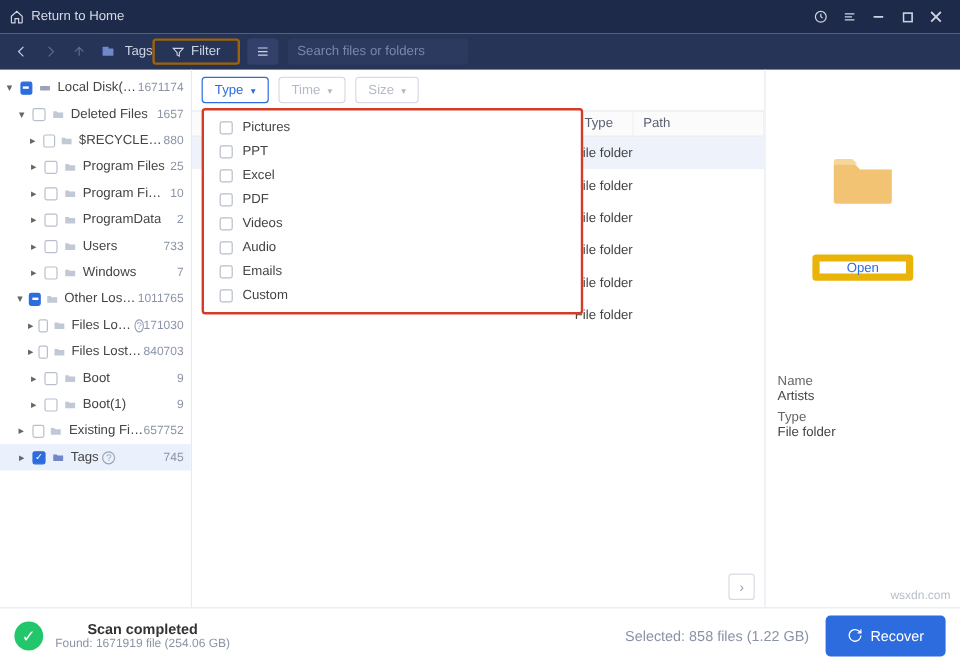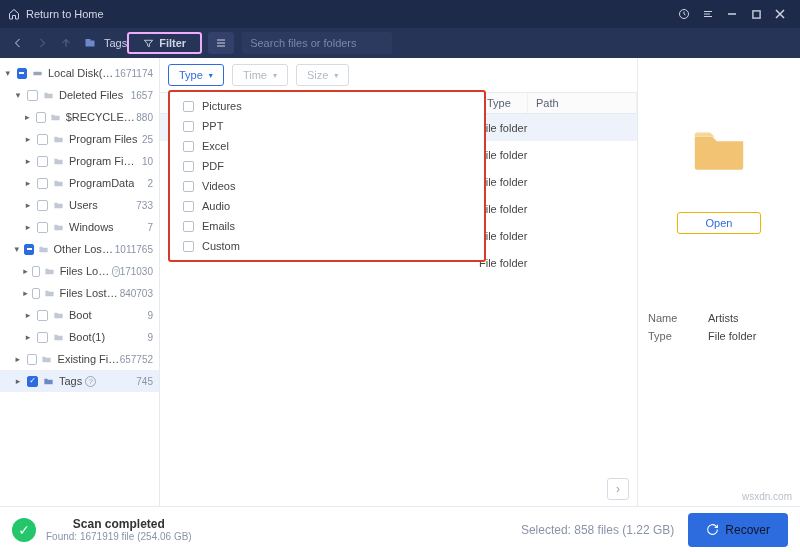--- a/index.html
+++ b/index.html
@@ -6,21 +6,21 @@
 html, body { width: 800px; height: 552px; overflow: hidden; background: #fff; }
 .titlebar { height: 28px; background: #1e2a4a; color: #d5d9e6; display: flex; align-items: center; padding: 0 8px; font-size: 11px; }
 .titlebar .home { display: flex; align-items: center; gap: 6px; cursor: pointer; }
 .titlebar .spacer { flex: 1; }
 .titlebar .winbtn { width: 24px; height: 20px; display: flex; align-items: center; justify-content: center; cursor: pointer; color: #cfd4e4; }
 .navbar { height: 30px; background: #263458; display: flex; align-items: center; padding: 0 6px; color: #cfd4e4; font-size: 11px; }
 .navbtn { width: 24px; height: 24px; display:flex; align-items:center; justify-content:center; cursor:pointer; border-radius:3px; }
 .navbtn.dis { opacity:.35; }
 .bcicon { width: 16px; height: 16px; display:inline-flex; align-items:center; justify-content:center; margin: 0 6px 0 4px; }
 .filterbtn { display:flex; align-items:center; gap:5px; padding:3px 12px; color:#cfd4e4; cursor:pointer; position:relative; }
-.filter-box { border: 2px solid #f0abfc; border-radius:3px; padding:0 2px;font-weight:bold; }
+.filter-box { border: 2px solid #a16207; border-radius:3px; padding:0 2px; }
 .viewbtn { width:26px; height:22px; display:flex; align-items:center; justify-content:center; background:#32406a; border-radius:3px; margin-left:6px; cursor:pointer; }
 .searchwrap { width:150px; margin-left:8px; display:flex; align-items:center; background:#2c3a60; border-radius:3px; height:22px; padding:0 8px; }
 .searchwrap input { flex:1; background:transparent; border:none; outline:none; color:#cfd4e4; font-size:11px; }
 .searchwrap input::placeholder { color:#7b87a9; }
 .body { display:flex; height: calc(552px - 28px - 30px - 46px); }
 .sidebar { width:160px; border-right:1px solid #e7eaef; overflow:hidden; padding-top:4px; font-size:11px; color:#444; position:relative; }
 .tree-row { display:flex; align-items:center; height:22px; padding-right:6px; cursor:pointer; }
 .tree-row .count { margin-left:auto; color:#8a93a7; font-size:10px; }
 .tree-row.sel { background:#eaf1fc; }
 .tw { width:12px; height:12px; display:inline-flex; align-items:center; justify-content:center; color:#666; font-size:9px;}
@@ -45,32 +45,32 @@
 .cols { display:flex; border-top:1px solid #e7eaef; border-bottom:1px solid #e7eaef; height:22px; font-size:11px; color:#5a6171; background:#fbfbfc;}
 .cols > div { display:flex; align-items:center; padding-left:8px; border-right:1px solid #edf0f4;}
 .c-name{width:165px} .c-size{width:54px} .c-date{width:100px} .c-type{width:49px} .c-path{flex:1; border-right:none;}
 .rows { flex:1; overflow:hidden; position:relative;}
 .row { display:flex; height:27px; align-items:center; font-size:11px; color:#444;}
 .row.hl { background:#eef3fb;}
 .row .c-type{ color:#444;}
 .pager { position:absolute; bottom:6px; right:8px; width:22px; height:22px; border:1px solid #d7dbe4; border-radius:3px; display:flex; align-items:center; justify-content:center; color:#9aa4b8; font-size:12px; cursor:pointer;}
 .details { width:162px; padding:10px; font-size:11px; color:#444; display:flex; flex-direction:column; align-items:center;}
 .bigfolder { margin-top:60px; width:56px; height:44px;}
-.openbtn { margin-top:40px; width:84px; height:22px; border:1px solid #eab308; color:#2d6cdf; border-radius:3px; background:#fff; font-size:11px; cursor:pointer;}
+.openbtn { margin-top:40px; width:84px; height:22px; border:6px solid #eab308; color:#2d6cdf; border-radius:3px; background:#fff; font-size:11px; cursor:pointer;}
 .kv { margin-top:78px; width:100%; font-size:11px;}
-.kv div { display:flex; margin-bottom:6px;}
+.kv div { display:flex; margin-bottom:6px;flex-direction:column;}
 .kv .k { width:60px; color:#666;}
 .footer { height:46px; border-top:1px solid #e7eaef; display:flex; align-items:center; padding:0 12px; font-size:11px;}
 .okicon { width:24px; height:24px; border-radius:50%; background:#23c66b; display:flex; align-items:center; justify-content:center; color:#fff; font-size:14px; margin-right:10px;}
 .footer .txts { display:flex; flex-direction:column;}
 .footer .t1 { font-weight:600; color:#333; font-size:12px;text-align:center;}
 .footer .t2 { color:#8a93a7; font-size:10px;}
 .footer .spacer { flex:1;}
 .selinfo { color:#8a93a7; margin-right:14px; font-size:12px;}
-.recover { background:#2d6cdf; color:#0f172a; border:none; border-radius:4px; height:34px; padding:0 18px; font-size:12px; display:flex; align-items:center; gap:6px; cursor:pointer;}
+.recover { background:#2d6cdf; color:#ffffff; border:none; border-radius:4px; height:34px; padding:0 18px; font-size:12px; display:flex; align-items:center; gap:6px; cursor:pointer;}
 .watermark { position:absolute; bottom:50px; right:8px; font-size:10px; color:#b8bec9;}
 </style>
 </head>
 <body>
 
 <div class="titlebar">
   <div class="home">
     <svg width="12" height="12" viewBox="0 0 24 24" fill="none" stroke="#cfd4e4" stroke-width="2">
         <path d="M3 11l9-8 9 8v10a1 1 0 01-1 1h-5v-7h-6v7H4a1 1 0 01-1-1z"></path>
       </svg>

